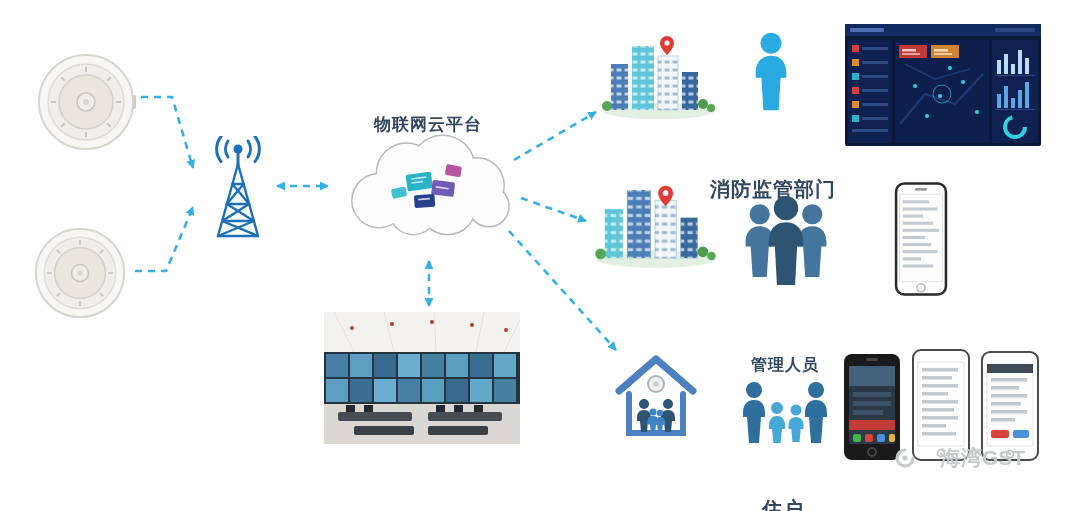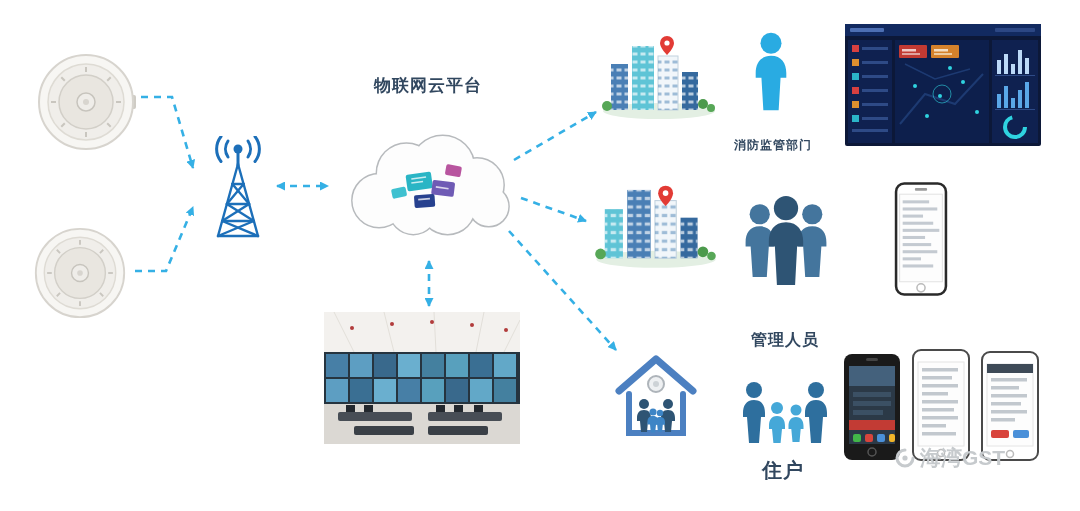--- a/index.html
+++ b/index.html
@@ -1,42 +1,42 @@
 <!DOCTYPE html>
 <html><head>
 <meta charset="utf-8">
 <style>
   html,body{margin:0;padding:0;background:#fff;}
   .canvas{position:relative;width:1080px;height:511px;background:#ffffff;overflow:hidden;
           font-family:"Liberation Sans",sans-serif;}
   .abs{position:absolute;}
-  .lbl{position:absolute;color:#31475f;font-weight:700;text-align:center;letter-spacing:1px;line-height:1.1;}
+  .lbl{position:absolute;color:#31475f;font-weight:700;text-align:center;letter-spacing:1px;line-height:1.1;margin-top:39px;}
   svg{display:block;width:100%;height:100%;}
   .arrows{position:absolute;left:0;top:0;pointer-events:none;}
   .detector1{left:36px;top:52px;width:100px;height:100px;}
   .detector2{left:33px;top:226px;width:94px;height:94px;}
   .tower{left:188px;top:136px;width:100px;height:114px;}
   .lbl-network{left:163px;top:260px;width:150px;font-size:16px;}
   .cloud{left:330px;top:110px;width:196px;height:142px;}
   .lbl-cloud{left:335px;top:77px;width:186px;font-size:17px;}
   .monitor{left:324px;top:312px;width:196px;height:132px;}
   .lbl-monitor{left:310px;top:459px;width:224px;font-size:16px;}
   .buildings1{left:598px;top:34px;width:122px;height:86px;}
   .person1{left:749px;top:30px;width:44px;height:84px;}
-  .lbl-firedept{left:697px;top:139px;width:152px;font-size:12px;}
+  .lbl-firedept{left:697px;top:139px;width:152px;font-size:20px;}
   .dashboard{left:845px;top:24px;width:196px;height:122px;}
   .buildings2{left:592px;top:177px;width:128px;height:92px;}
   .managers{left:739px;top:190px;width:94px;height:99px;}
-  .lbl-managers{left:712px;top:331px;width:146px;font-size:16px;}
+  .lbl-managers{left:712px;top:317px;width:146px;font-size:16px;}
   .phonemid{left:894px;top:182px;width:54px;height:114px;}
   .house{left:606px;top:344px;width:100px;height:100px;}
   .family{left:741px;top:381px;width:88px;height:64px;}
   .lbl-residents{left:733px;top:459px;width:100px;font-size:20px;}
   .phones{left:842px;top:348px;width:200px;height:116px;}
-  .watermark{position:absolute;left:892px;top:444px;display:flex;align-items:center;gap:2px;
+  .watermark{position:absolute;left:892px;top:444px;display:flex;align-items:center;gap:22px;
              color:#c6cacd;font-weight:700;font-size:21px;}
 </style>
 </head>
 <body>
 
 <div class="canvas">
 
   <svg class="arrows" width="1080" height="511" viewBox="0 0 1080 511">
     <defs>
       <marker id="mA" markerWidth="10" markerHeight="9" refX="8" refY="4.5" orient="auto-start-reverse" markerUnits="userSpaceOnUse">

